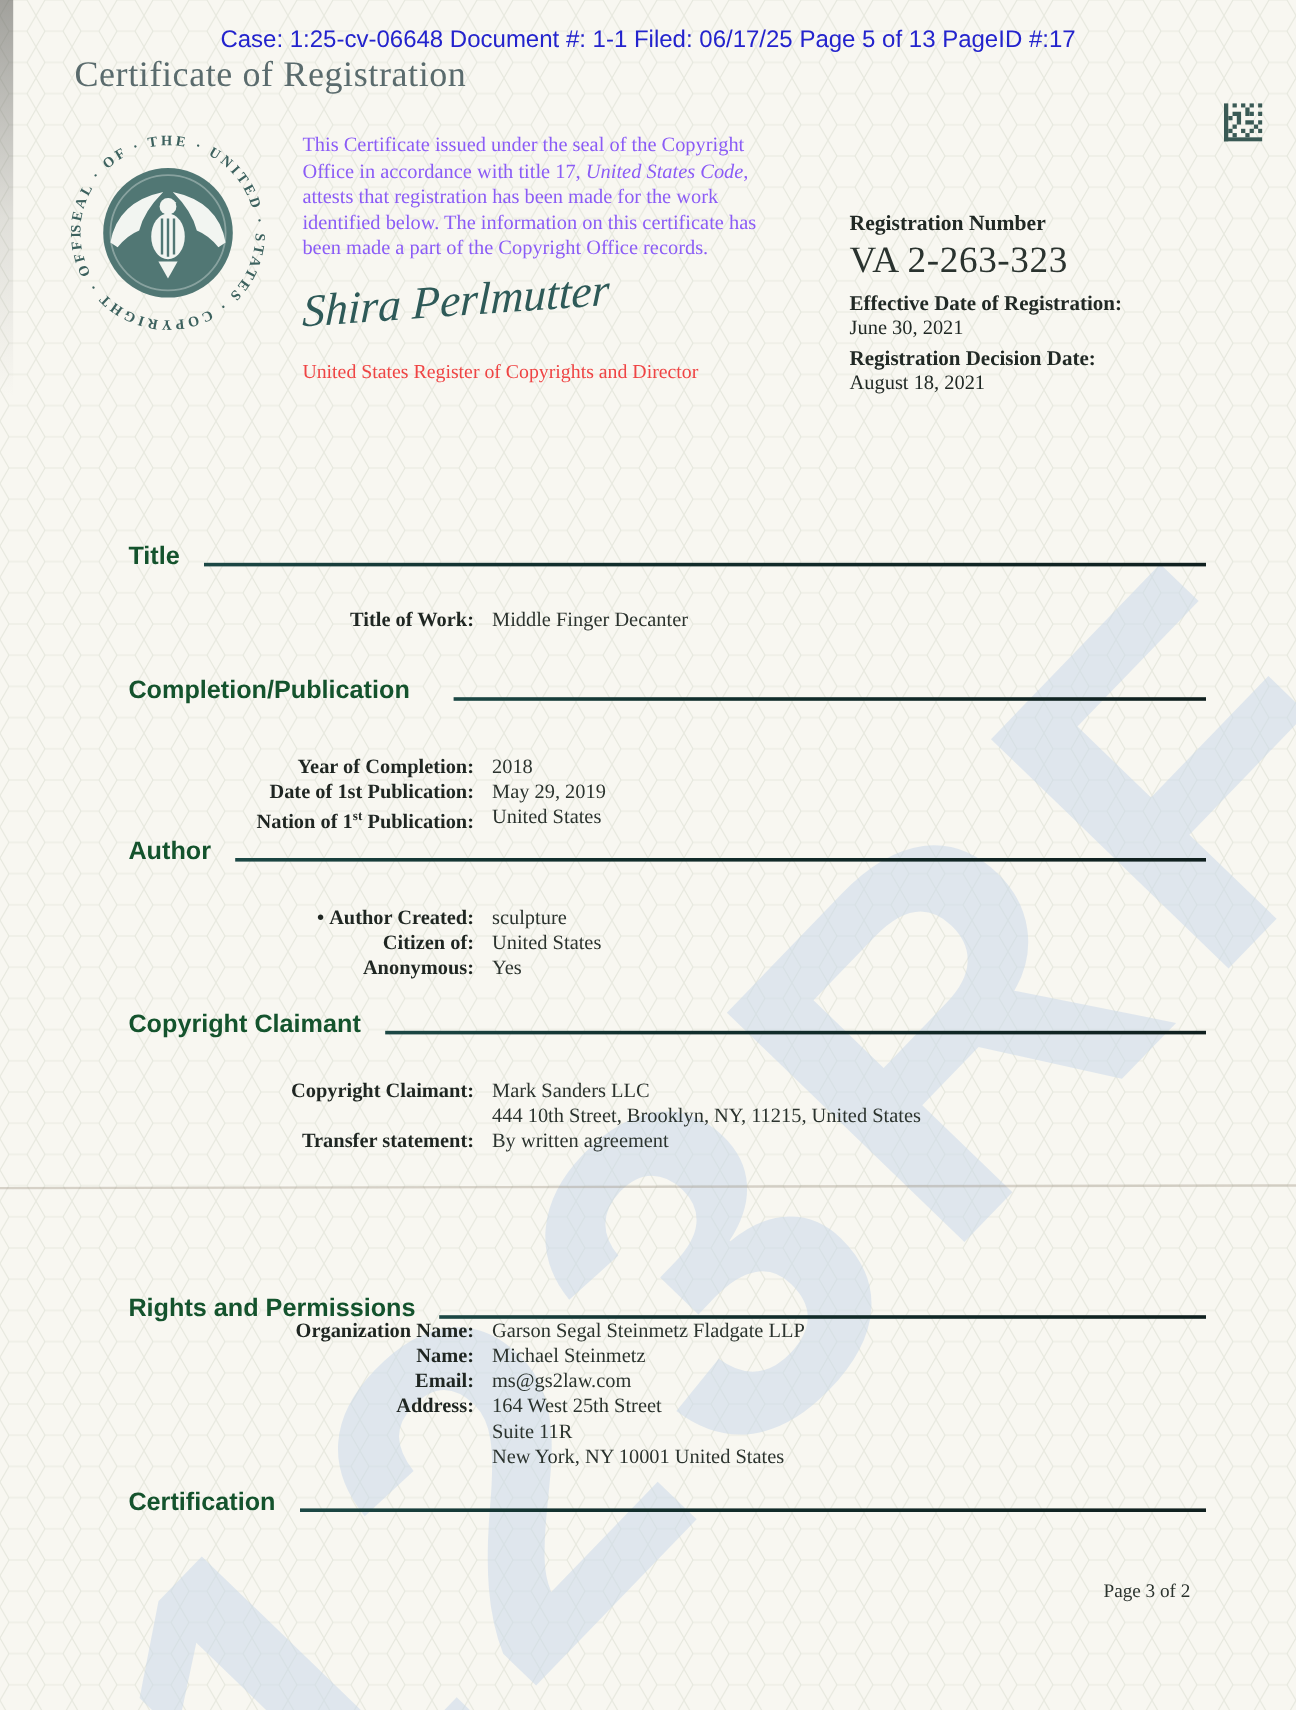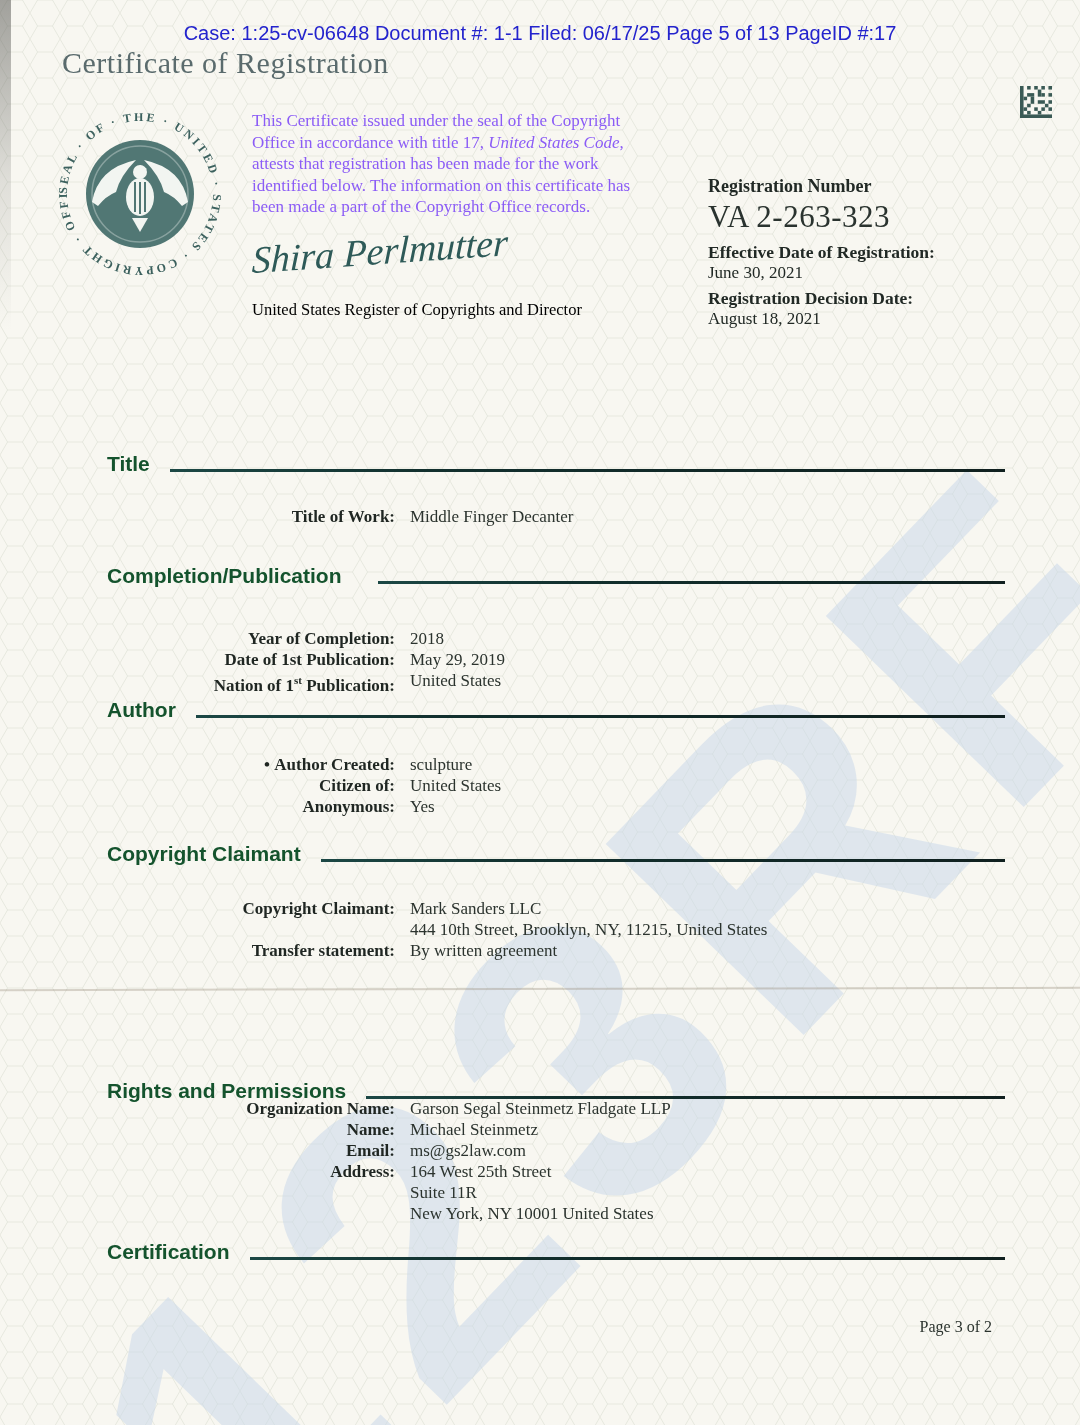--- a/index.html
+++ b/index.html
@@ -47,21 +47,21 @@
     font-size:17px; line-height:21.5px; color:#8b5cf6;
   }
   .signature{
     position:absolute; left:252px; top:238px; width:360px;
     font-size:38px; font-style:italic; color:#2e5a58;
     transform:rotate(-4deg) skewX(-6deg); transform-origin:0 50%;
     white-space:nowrap;
   }
   .signer-title{
     position:absolute; left:252px; top:300px;
-    font-size:16.5px; color:#000000;
+    font-size:16.5px; color:#ef4444;
   }
 
   .reg-block{position:absolute; left:708px; top:176px; width:310px; color:#212925;}
   .reg-label{font-weight:bold; font-size:18px;font-family:Liberation Serif, serif;}
   .reg-number{font-weight:normal; font-size:31px; letter-spacing:0.5px; margin:2px 0 7px 0; color:#2a332f;}
   .reg-sub-label{font-weight:bold; font-size:17.5px;}
   .reg-value{font-size:17px; margin-bottom:5px;}
 
   .section-heading{
     position:absolute; left:107px; right:75px;

